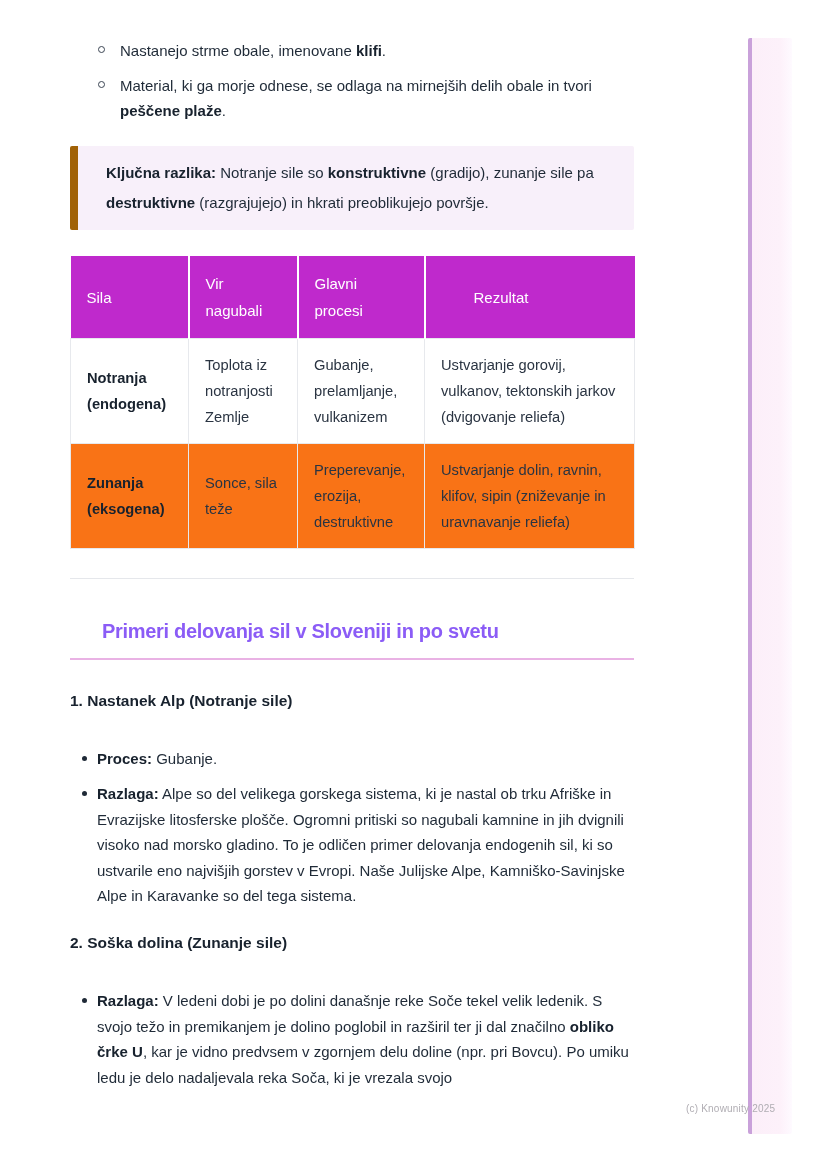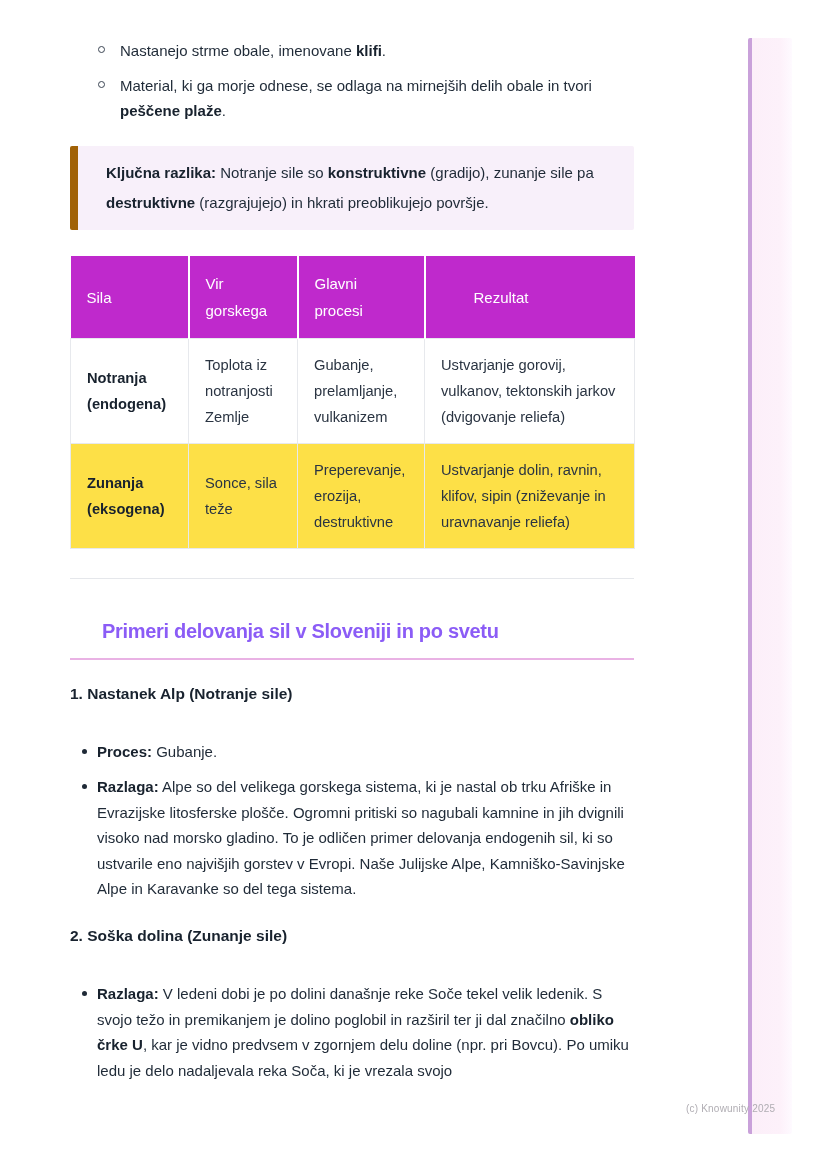--- a/index.html
+++ b/index.html
@@ -36,31 +36,31 @@
     background:#bf29cc; color:#ffffff; font-weight:500; text-align:left;
     padding:14px 16px; line-height:27px; font-size:15px; vertical-align:middle;
     border-right:2px solid #ffffff;
   }
   thead th:last-child { border-right:none;padding-left:48px; }
   tbody td {
     border:1px solid #e7e9ed; padding:13px 16px; line-height:26px;
     vertical-align:middle; color:#2a3442; font-size:14.7px;
   }
   tbody td.first { font-weight:700; color:#18222e; }
-  tbody tr.alt { background:#fde047; }
+  tbody tr.alt { background:#f97316; }
 
   .divider { margin-top:29px; border:none; border-top:1px solid #e5e7eb; }
 
   h1 {
     margin-top:33px; color:#8b5cf6; font-size:20px; line-height:38px;
     font-weight:700; letter-spacing:-0.3px;margin-left:32px;
   }
   .h1-underline { margin-top:8px; border-top:2px solid #e9b2e4; }
 
-  h3 { margin-top:25px; font-size:15.5px; font-weight:700; color:#18222e; }
+  h3 { margin-top:32px; font-size:15.5px; font-weight:700; color:#18222e; }
   h3.second { margin-top:26px; }
 
   
   .bullets { list-style:none; margin-top:20px; }
   .bullets li { position:relative; padding-left:27px; line-height:25.4px;margin-top:36px; }
   .bullets li + li { margin-top:10px; }
   .bullets .marker {
     position:absolute; left:12px; top:10px; width:5px; height:5px;
     border-radius:50%; background:#1f2a37;
   }
@@ -101,21 +101,21 @@
     <table>
       <colgroup>
           <col class="c1">
           <col class="c2">
           <col class="c3">
           <col class="c4">
         </colgroup>
       <thead>
         <tr>
           <th>Sila</th>
-          <th>Vir gorskega</th>
+          <th>Vir nagubali</th>
           <th>Glavni procesi</th>
           <th>Rezultat</th>
         </tr>
       </thead>
       <tbody>
         <tr>
           <td class="first">Notranja (endogena)</td>
           <td>Toplota iz notranjosti Zemlje</td>
           <td>Gubanje, prelamljanje, vulkanizem</td>
           <td>Ustvarjanje gorovij, vulkanov, tektonskih jarkov (dvigovanje reliefa)</td>

